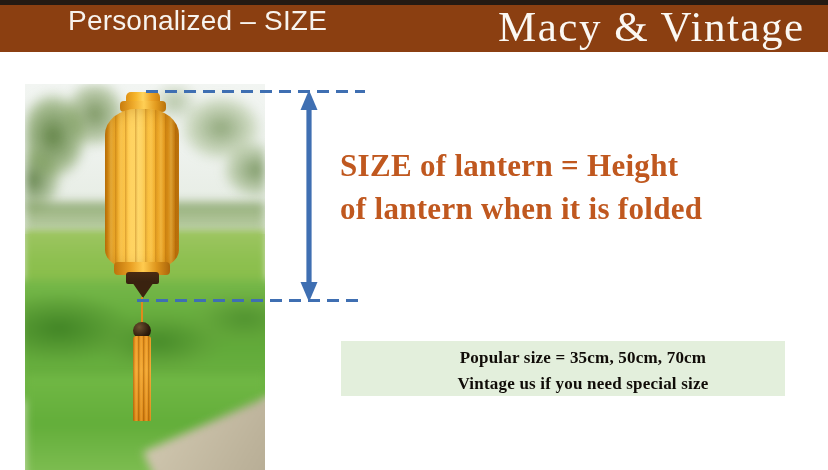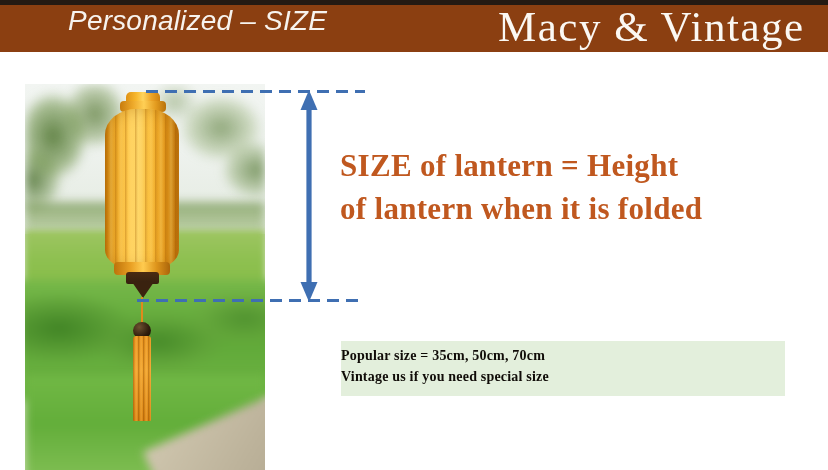--- a/index.html
+++ b/index.html
@@ -14,21 +14,21 @@
   
   .topstrip{position:absolute;left:0;top:0;width:828px;height:5px;background:#241a13;}
   .header{
     position:absolute;left:0;top:5px;width:828px;height:47px;
     background:#8b3f11;
   }
   .hdr-left{
     position:absolute;left:68px;top:5px;
     font-family:"Liberation Sans", sans-serif;
     font-size:28px;font-weight:400;letter-spacing:0.2px;
-    color:#f7f3ee;white-space:nowrap;font-style:italic;
+    color:#f7f3ee;white-space:nowrap;
   }
   .hdr-right{
     position:absolute;left:498px;top:2px;
     font-family:"Liberation Serif", serif;
     font-size:43px;font-weight:400;letter-spacing:1.5px;
     color:#fbf8f3;white-space:nowrap;
   }
 
   
   .photo{
@@ -156,23 +156,23 @@
     font-family:"Liberation Serif", serif;
     font-size:31px;font-weight:bold;line-height:1.38;
     color:#c0581f;letter-spacing:0.3px;
   }
   .note-box{
     position:absolute;left:341px;top:341px;width:444px;height:55px;
     background:#e3efdc;
   }
   .note-text{
     position:absolute;left:341px;top:345px;width:484px;
-    text-align:left;
+    text-align:center;
     font-family:"Liberation Serif", serif;
-    font-size:14px;font-weight:bold;line-height:1.52;
+    font-size:17px;font-weight:bold;line-height:1.52;
     color:#100c08;letter-spacing:0.2px;
   }
 </style>
 </head>
 <body>
 
 <div class="stage">
 
   <div class="topstrip"></div>
 

